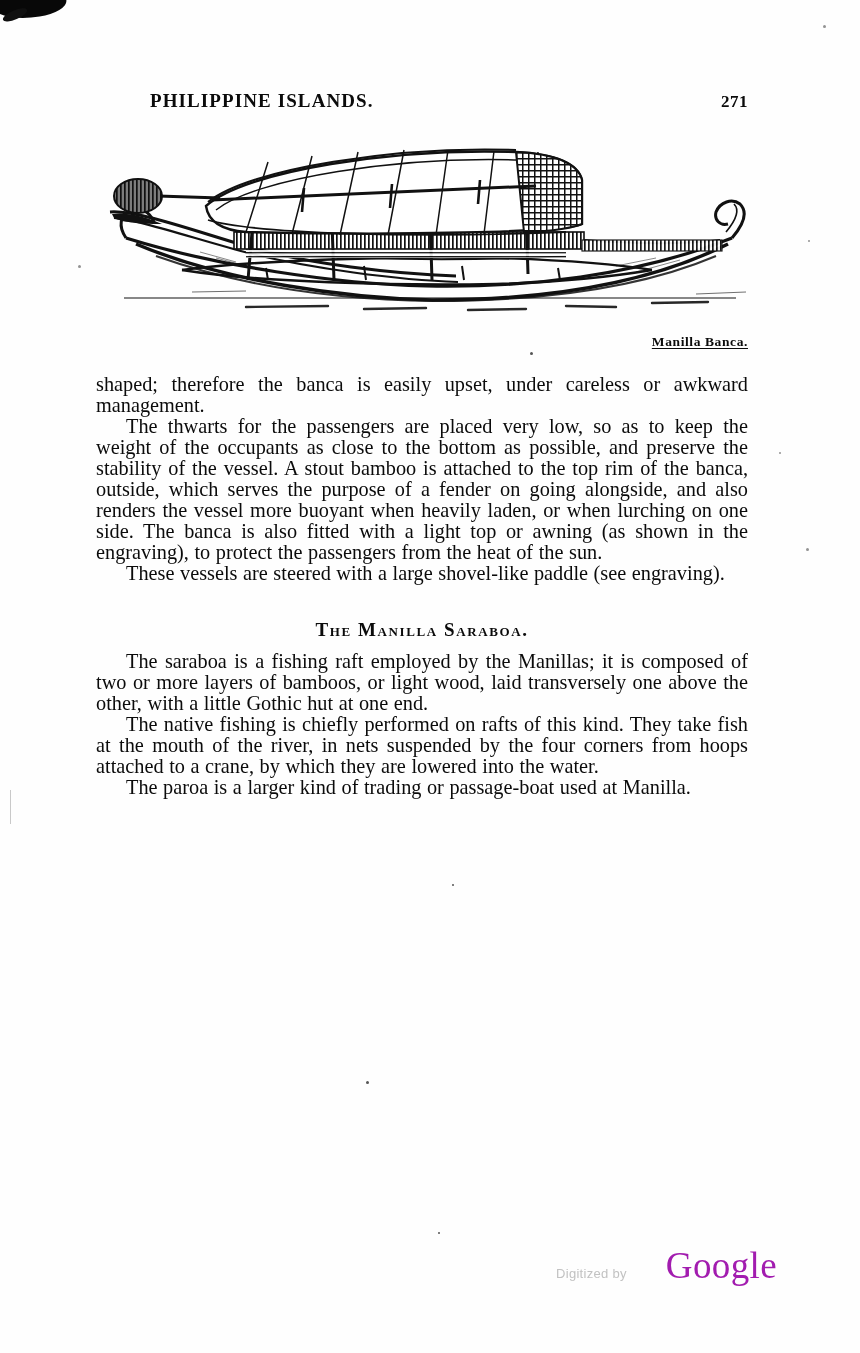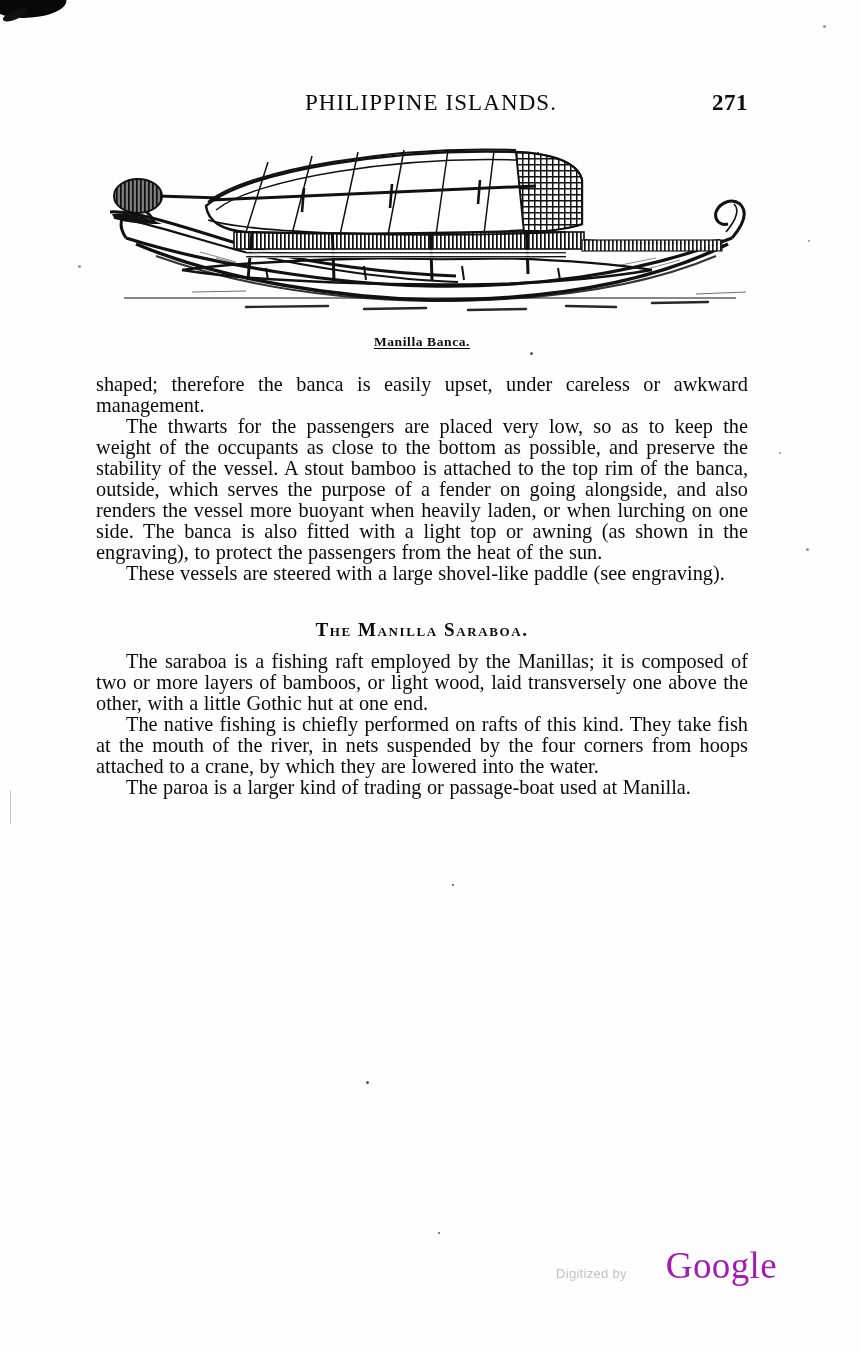--- a/index.html
+++ b/index.html
@@ -61,46 +61,46 @@
     position: absolute;
     left: 96px;
     top: 90px;
     width: 652px;
     display: flex;
     align-items: baseline;
     justify-content: space-between;
   }
   .head-title {
     flex: 1;
-    text-align: center;
-    font-size: 23px;
+    text-align: left;
+    font-size: 19px;
     letter-spacing: 1.1px;
-    font-weight: 400;
+    font-weight: 700;
     padding-left: 54px;
   }
   .head-folio {
-    font-size: 23px;
+    font-size: 17px;
     font-weight: 700;
     letter-spacing: .5px;
   }
 
   
   .figure {
     position: absolute;
     left: 96px;
     top: 140px;
     width: 652px;
   }
   .engraving {
     display: block;
     width: 652px;
     height: 190px;
   }
   .figure-caption {
-    text-align: center;
+    text-align: right;
     font-size: 13.5px;
     font-weight: 700;
     letter-spacing: .6px;
     margin-top: 4px;
     text-decoration: underline;
     text-decoration-thickness: 1px;
     text-underline-offset: 2px;
   }
 
   

